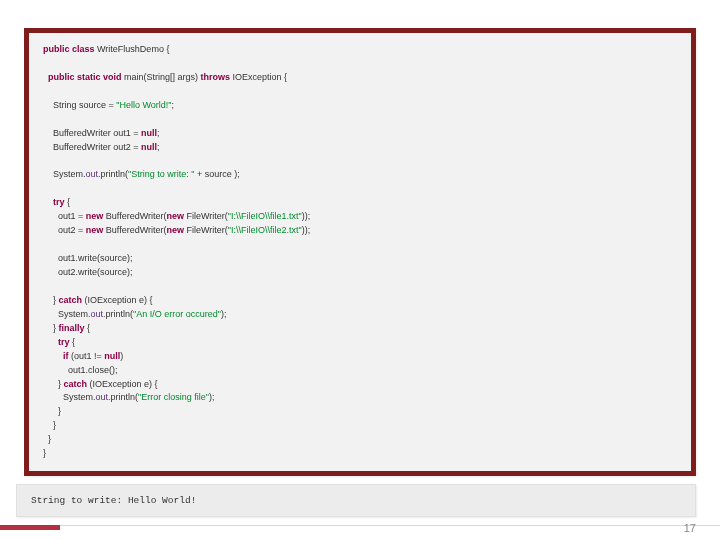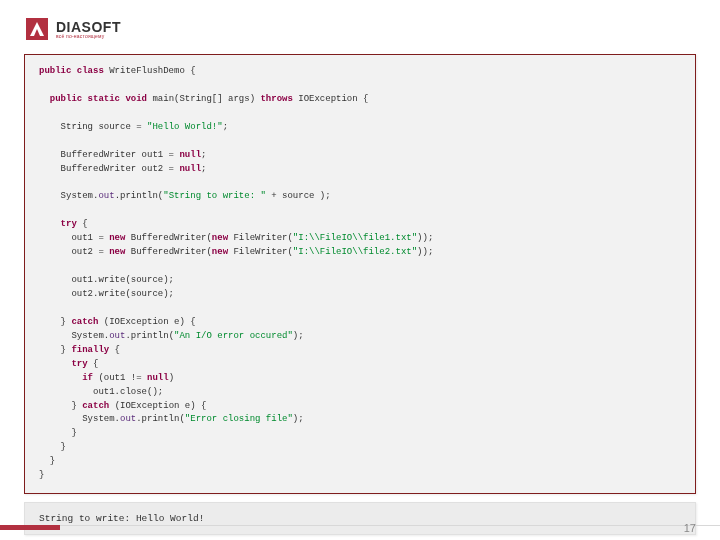--- a/index.html
+++ b/index.html
@@ -44,31 +44,31 @@
     letter-spacing: 0.5px;
   }
   .logo-tagline {
     font-size: 5px;
     color: #b23040;
     letter-spacing: 0.2px;
   }
   .code-block {
     margin: 4px 24px 8px 24px;
     background: #f2f2f2;
-    border: 1px solid #7f1d1d;
+    border: 5px solid #7f1d1d;
     padding: 10px 14px;
-    font-family: Liberation Mono, monospace;
+    font-family: Liberation Sans, sans-serif;
     font-size: 9px;
     line-height: 1.55;
     color: #333;
     white-space: pre;
     box-shadow: 1px 1px 2px rgba(0,0,0,0.08);
   }
   .output-block {
-    margin: 6px 24px 0 24px;
+    margin: 6px 24px 0 16px;
     background: #ececec;
     border: 1px solid #e0e0e0;
     padding: 10px 14px;
     font-family: "Courier New", monospace;
     font-size: 9.5px;
     color: #333;
     box-shadow: 1px 1px 2px rgba(0,0,0,0.08);
   }
   .kw { color: #8b0044; font-weight: bold; }
   .str { color: #008a2e; }
@@ -102,33 +102,20 @@
     bottom: 6px;
     font-size: 11px;
     color: #888;
     margin-top: 28px;
   }
 </style>
 </head>
 <body>
 
 <div class="header">
-  <div class="logo">
-    <div class="logo-mark">
-      <svg width="26" height="26" viewBox="0 0 26 26">
-        <rect x="2" y="2" width="22" height="22" fill="#b23040"></rect>
-        <path d="M6 20 L13 6 L20 20 Z" fill="#fff"></path>
-        <path d="M10 20 L13 13 L16 20 Z" fill="#b23040"></path>
-      </svg>
-    </div>
-    <div class="logo-text">
-      <span class="logo-name">DIASOFT</span>
-      <span class="logo-tagline">всё по-настоящему</span>
-    </div>
-  </div>
 </div>
 
 <div class="code-block"><span class="kw">public class</span><span> WriteFlushDemo {</span>
 
 <span class="kw">  public static void</span><span> main(String[] args) </span><span class="kw">throws</span><span> IOException {</span>
 
 <span>    String source = </span><span class="str">"Hello World!"</span><span>;</span>
 
 <span>    BufferedWriter out1 = </span><span class="kw">null</span><span>;</span>
 <span>    BufferedWriter out2 = </span><span class="kw">null</span><span>;</span>

